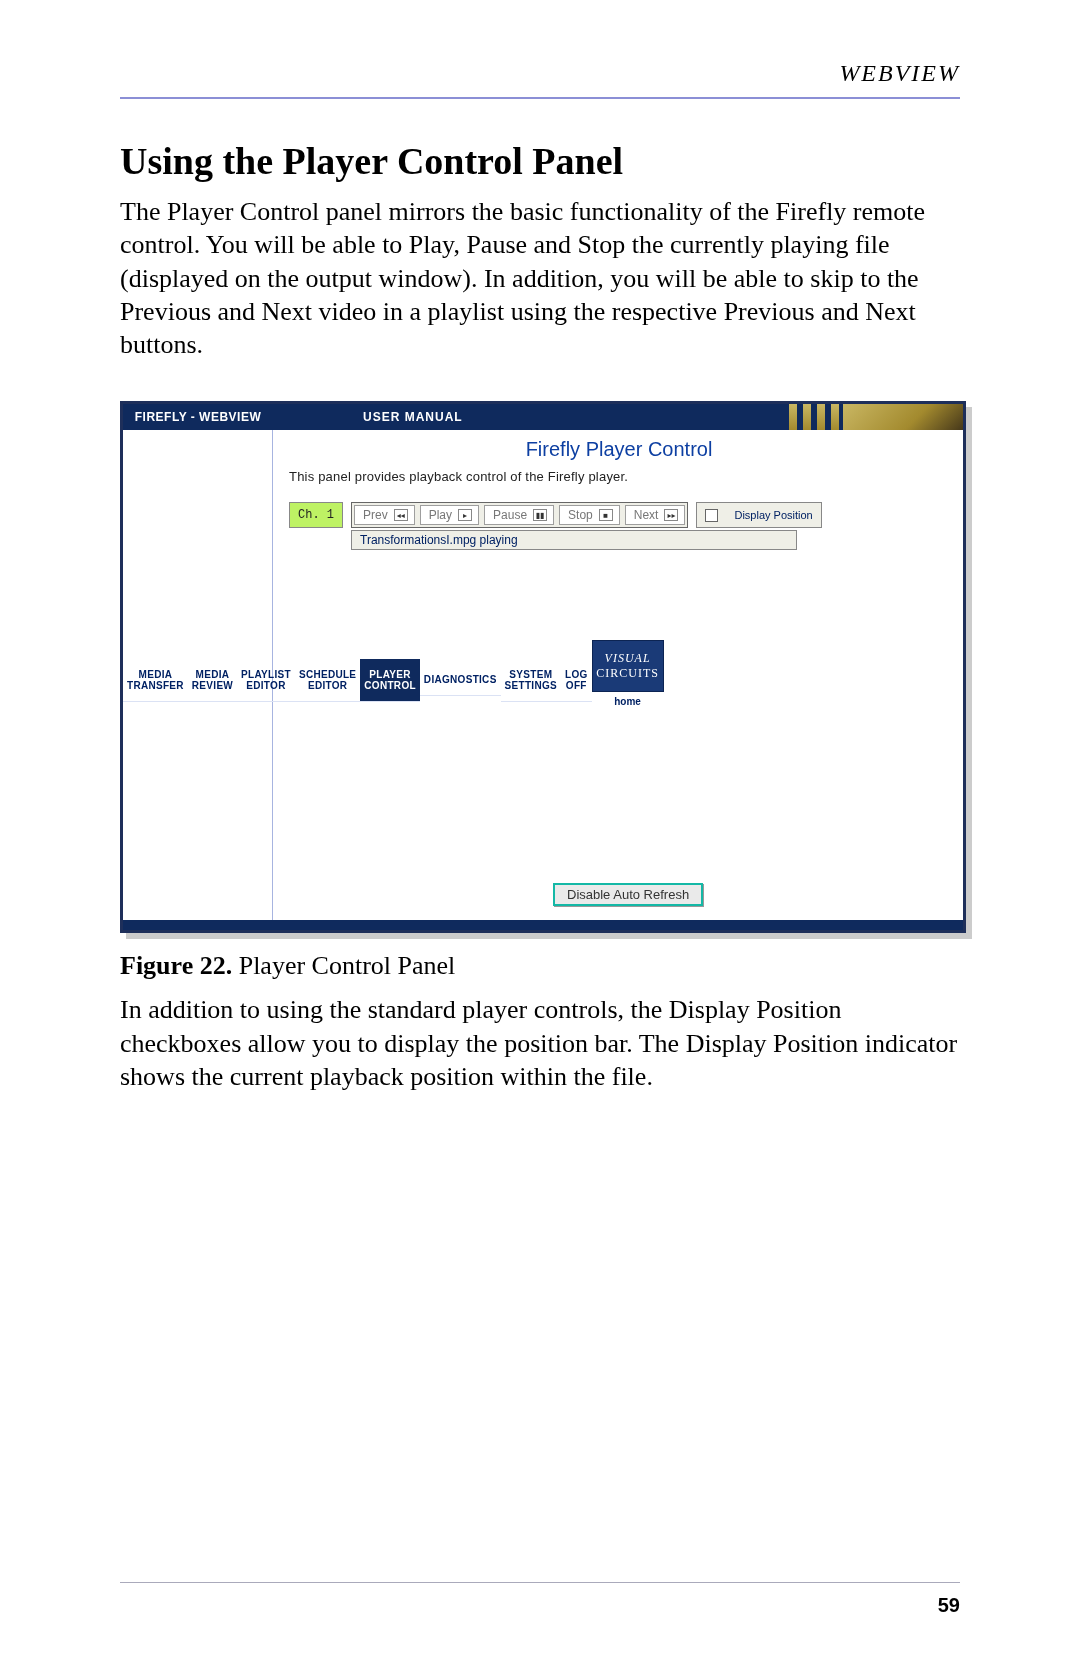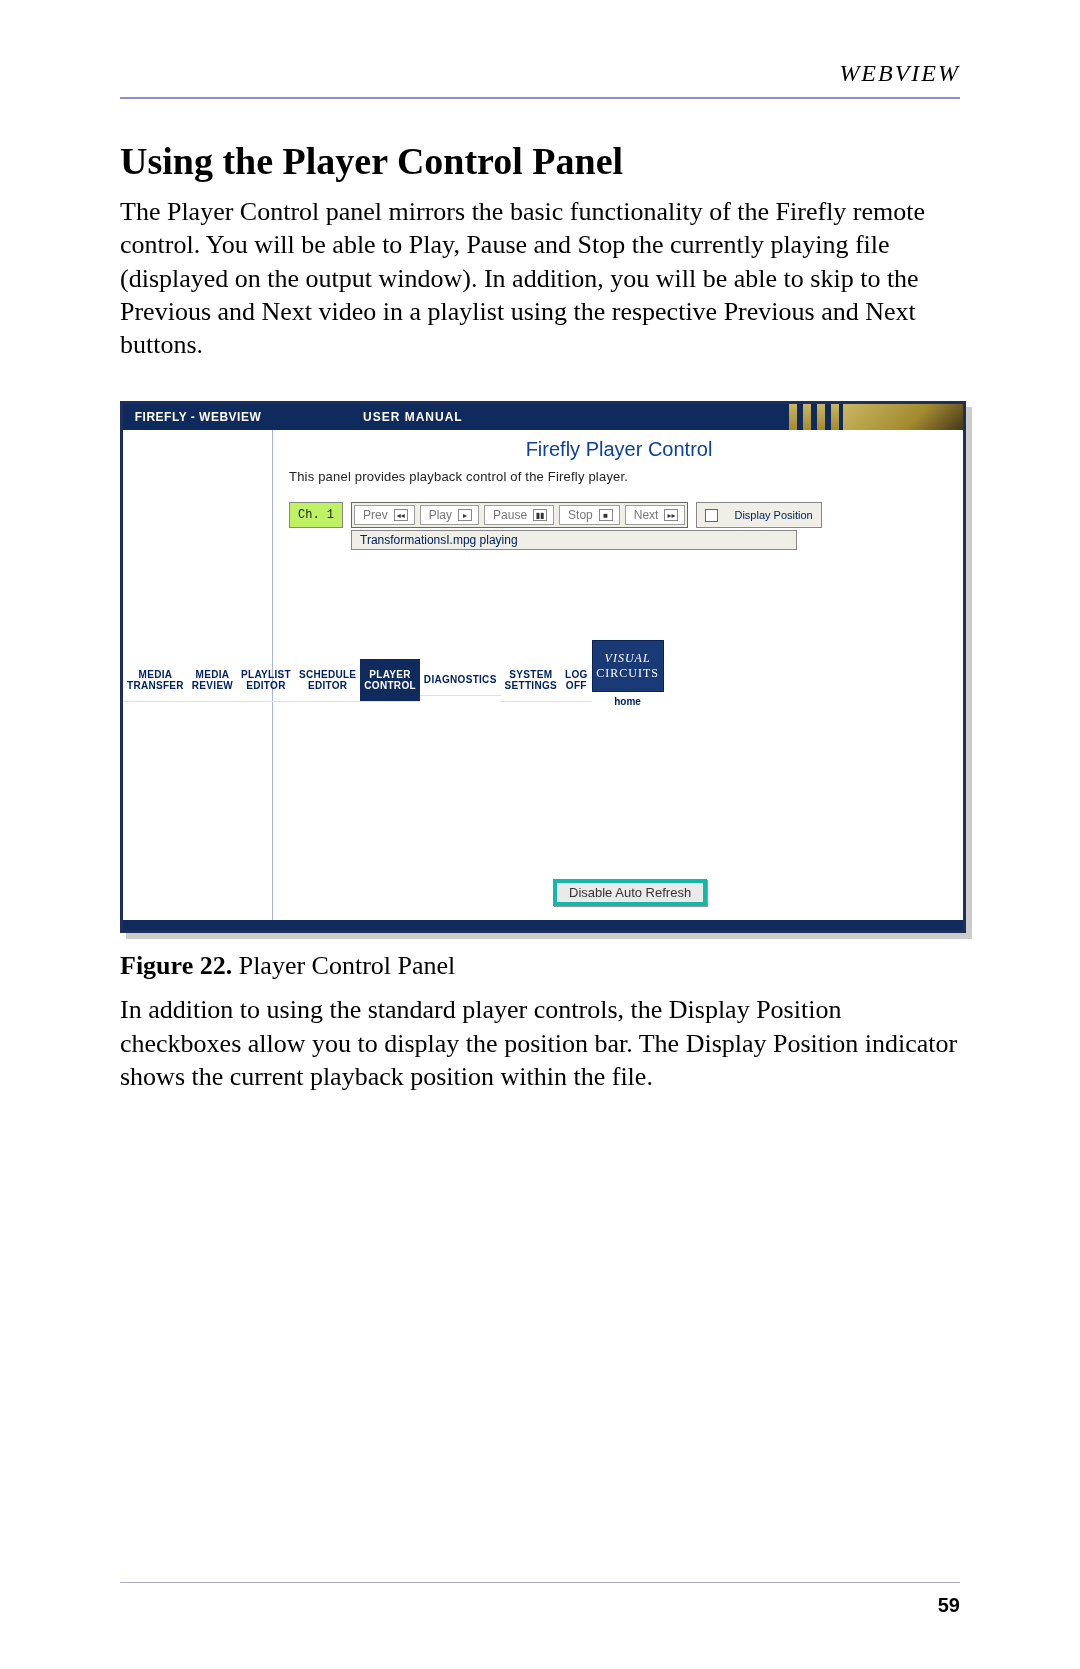--- a/index.html
+++ b/index.html
@@ -235,21 +235,21 @@
   .status-row {
     border: 1px solid #888;
     background: #efefe7;
     font-size: 12px;
     padding: 2px 8px;
     width: 446px;
     margin-left: 62px;
     font-family: Verdana, sans-serif;
   }
   .refresh-btn {
-    border: 4px solid #14b8a6;
+    border: 2px solid #14b8a6;
     background: #eaeaea;
     font-size: 13px;
     padding: 2px 12px;
     font-family: Verdana, sans-serif;
     color: #333;
     position: absolute;
     bottom: 14px;
     left: 280px;
     cursor: pointer;
     box-shadow: 1px 1px 0 #999;

